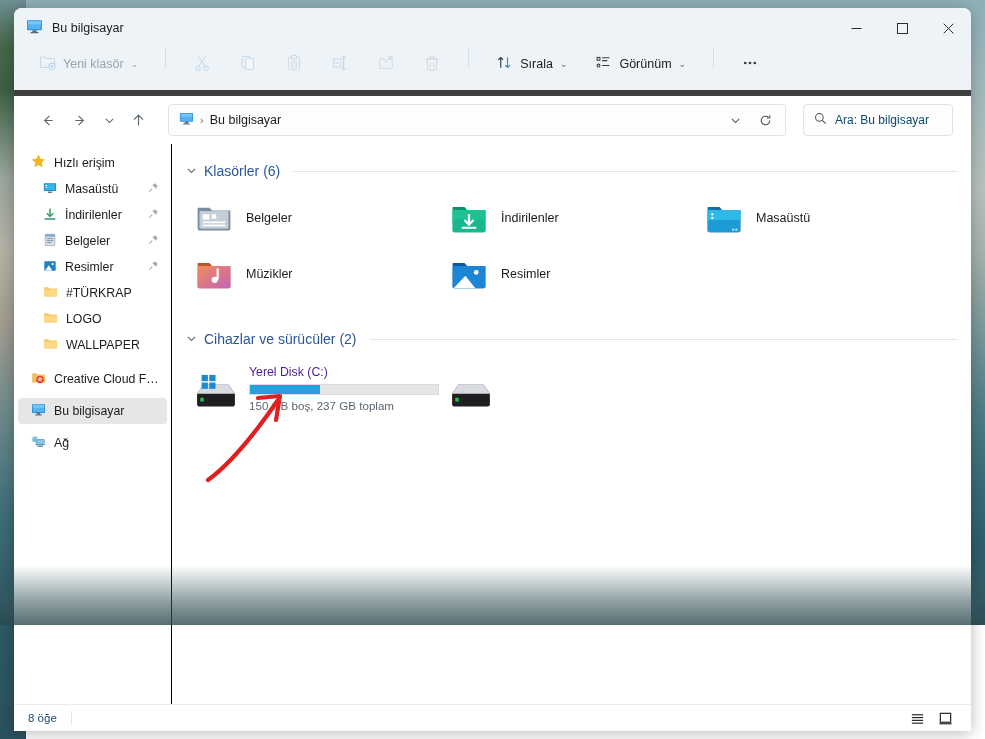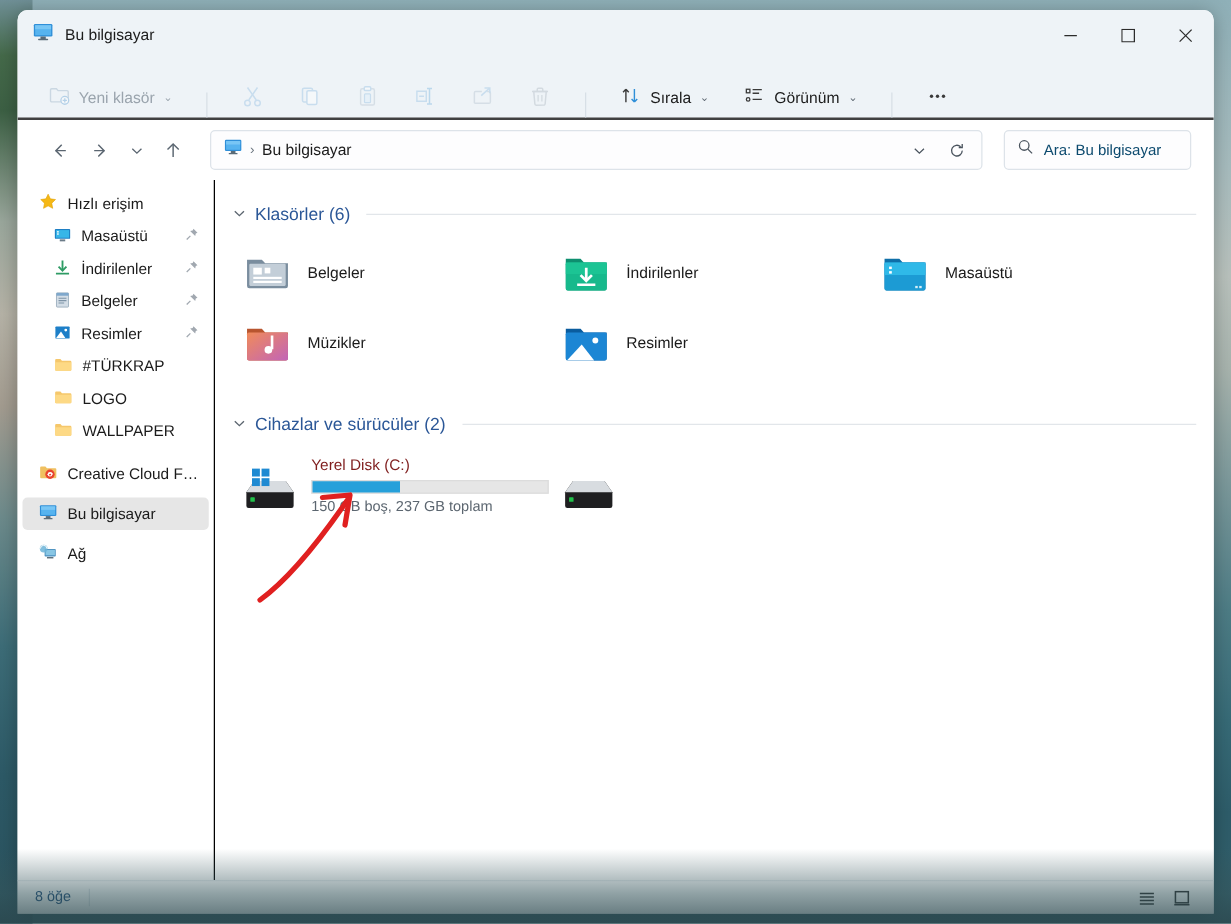--- a/index.html
+++ b/index.html
@@ -8,21 +8,21 @@
     width: 985px;
     height: 739px;
     overflow: hidden;
     font-family: "Liberation Sans", sans-serif;
   }
 
   
   #desktop {
     position: relative;
     width: 985px;
-    height: 739px;
+    height: 625px;
     background:
       linear-gradient(180deg,
         #8fb0b8 0%,
         #a7bcbe 18%,
         #b9c2bd 30%,
         #a8b4ae 40%,
         #7d9a9c 52%,
         #4e7d86 66%,
         #376b77 78%,
         #2e5d6a 88%,
@@ -92,25 +92,25 @@
     width: 46px; height: 40px;
     display: flex; align-items: center; justify-content: center;
     color: #2b2b2b;
   }
 
   
   .commandbar {
     height: 48px;
     background: #eef3f7;
     display: flex;
-    align-items: flex-end;
+    align-items: flex-start;
     padding: 0 16px;
     gap: 10px;
     flex: 0 0 48px;
-    border-bottom: 2px solid #404040;
+    border-bottom: 6px solid #404040;
   }
   .cmd-btn {
     height: 32px;
     display: flex;
     align-items: center;
     gap: 7px;
     padding: 0 9px;
     border-radius: 4px;
     color: #9aa4ad;
     font-size: 12.5px;
@@ -261,21 +261,21 @@
   }
   .drive {
     display: flex;
     align-items: flex-start;
     gap: 11px;
     padding: 4px 8px;
     border-radius: 4px;
     height: 56px;
   }
   .drive-info { padding-top: 1px; }
-  .drive-name { font-size: 12.3px; color: #7f1d1d; white-space: nowrap; }
+  .drive-name { font-size: 12.3px; color: #4c1d95; white-space: nowrap; }
   .bar {
     width: 190px;
     height: 11px;
     background: #e6e6e6;
     border: 1px solid #dcdcdc;
     margin: 5px 0 4px 0;
   }
   .bar-fill { height: 100%; background: #26a0da; }
   .drive-sub { font-size: 11.6px; color: #5c6670; white-space: nowrap; }
 

